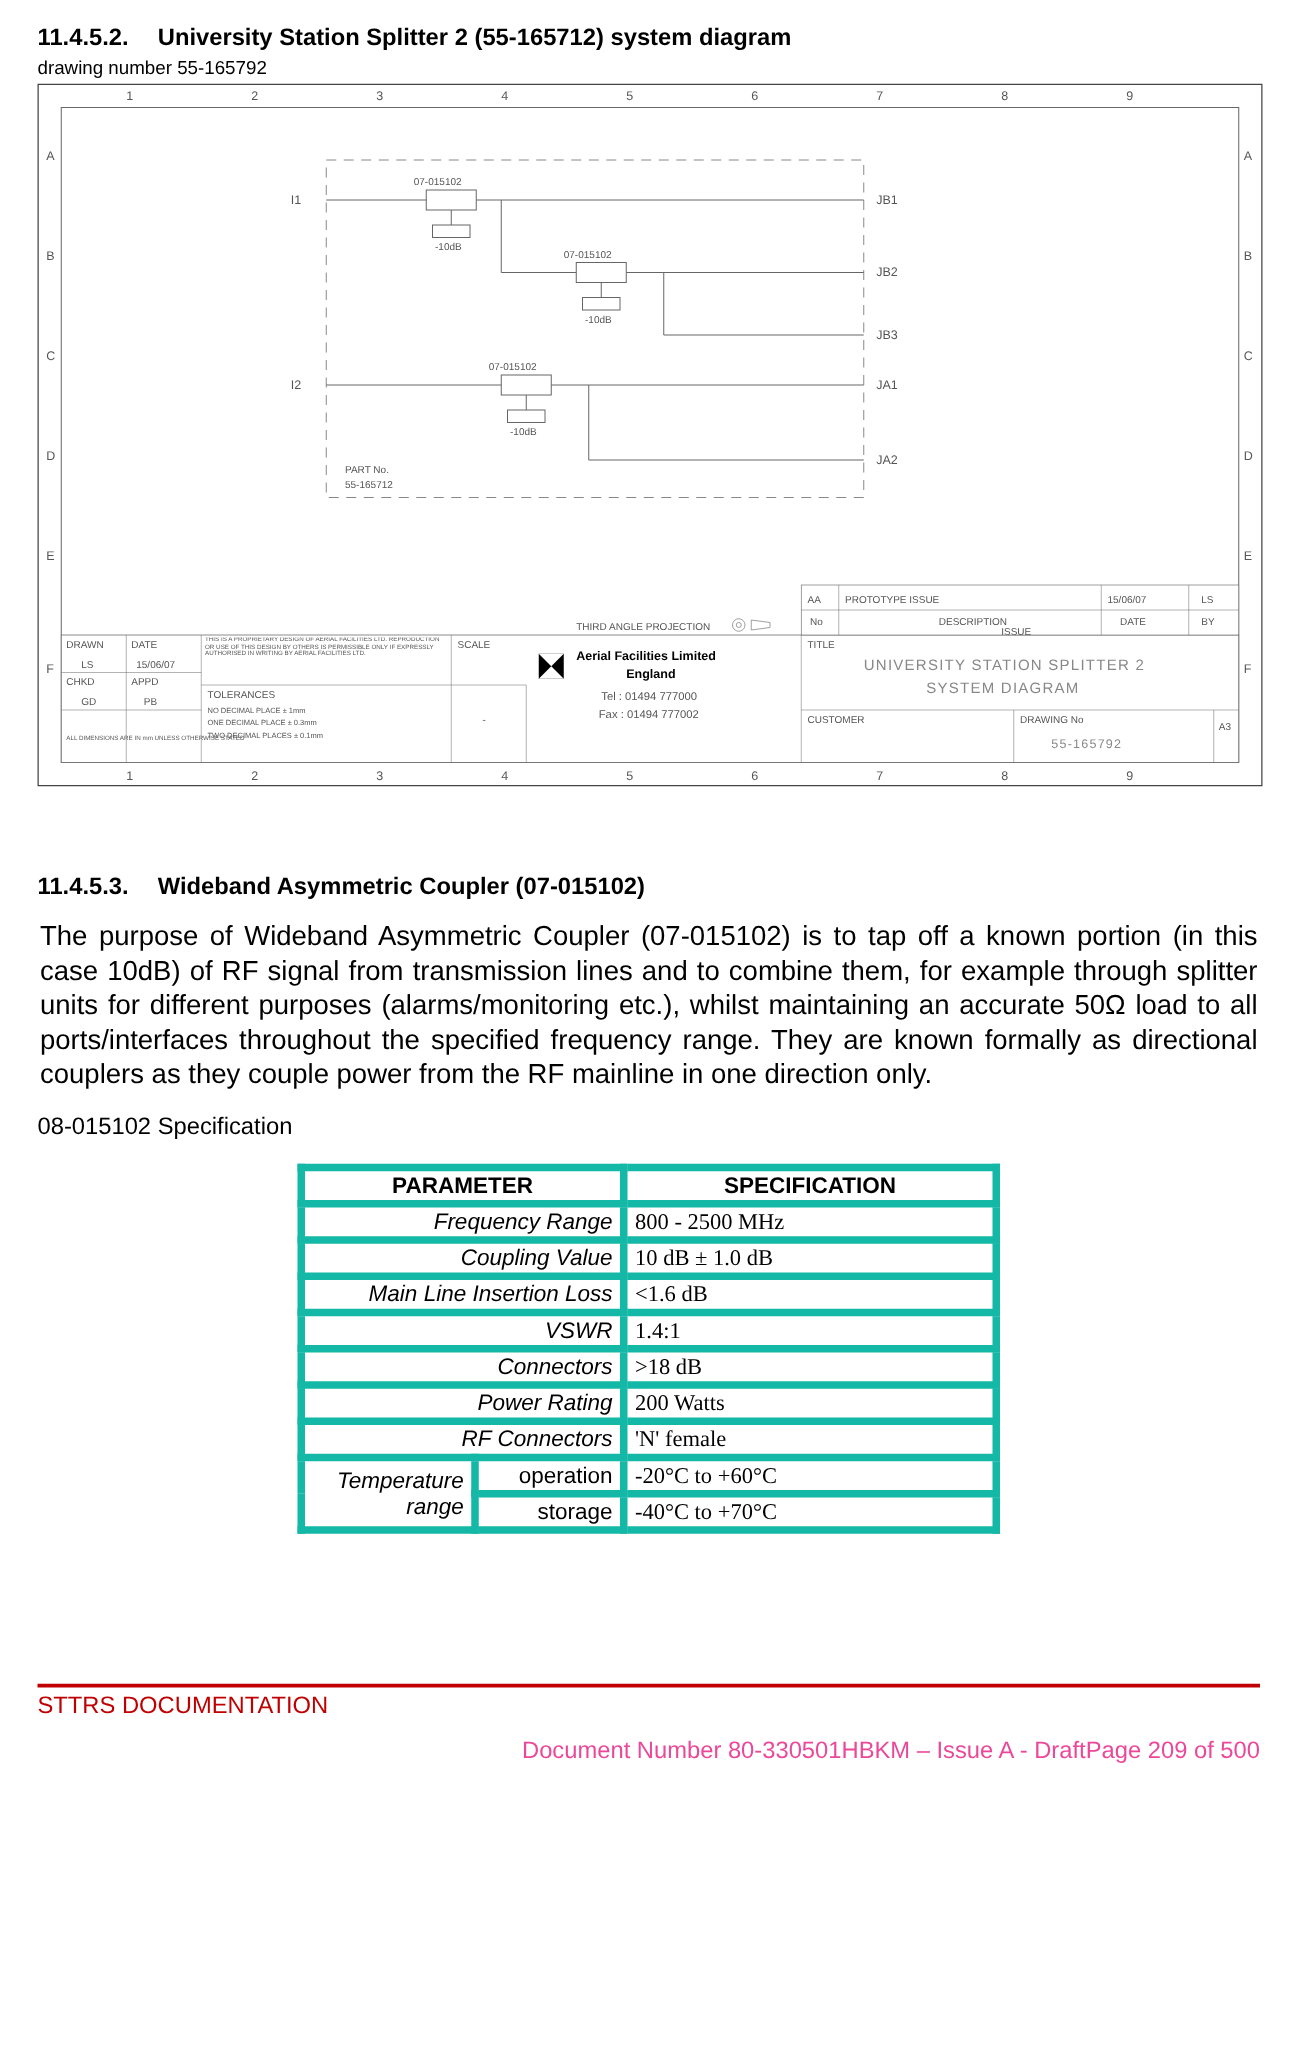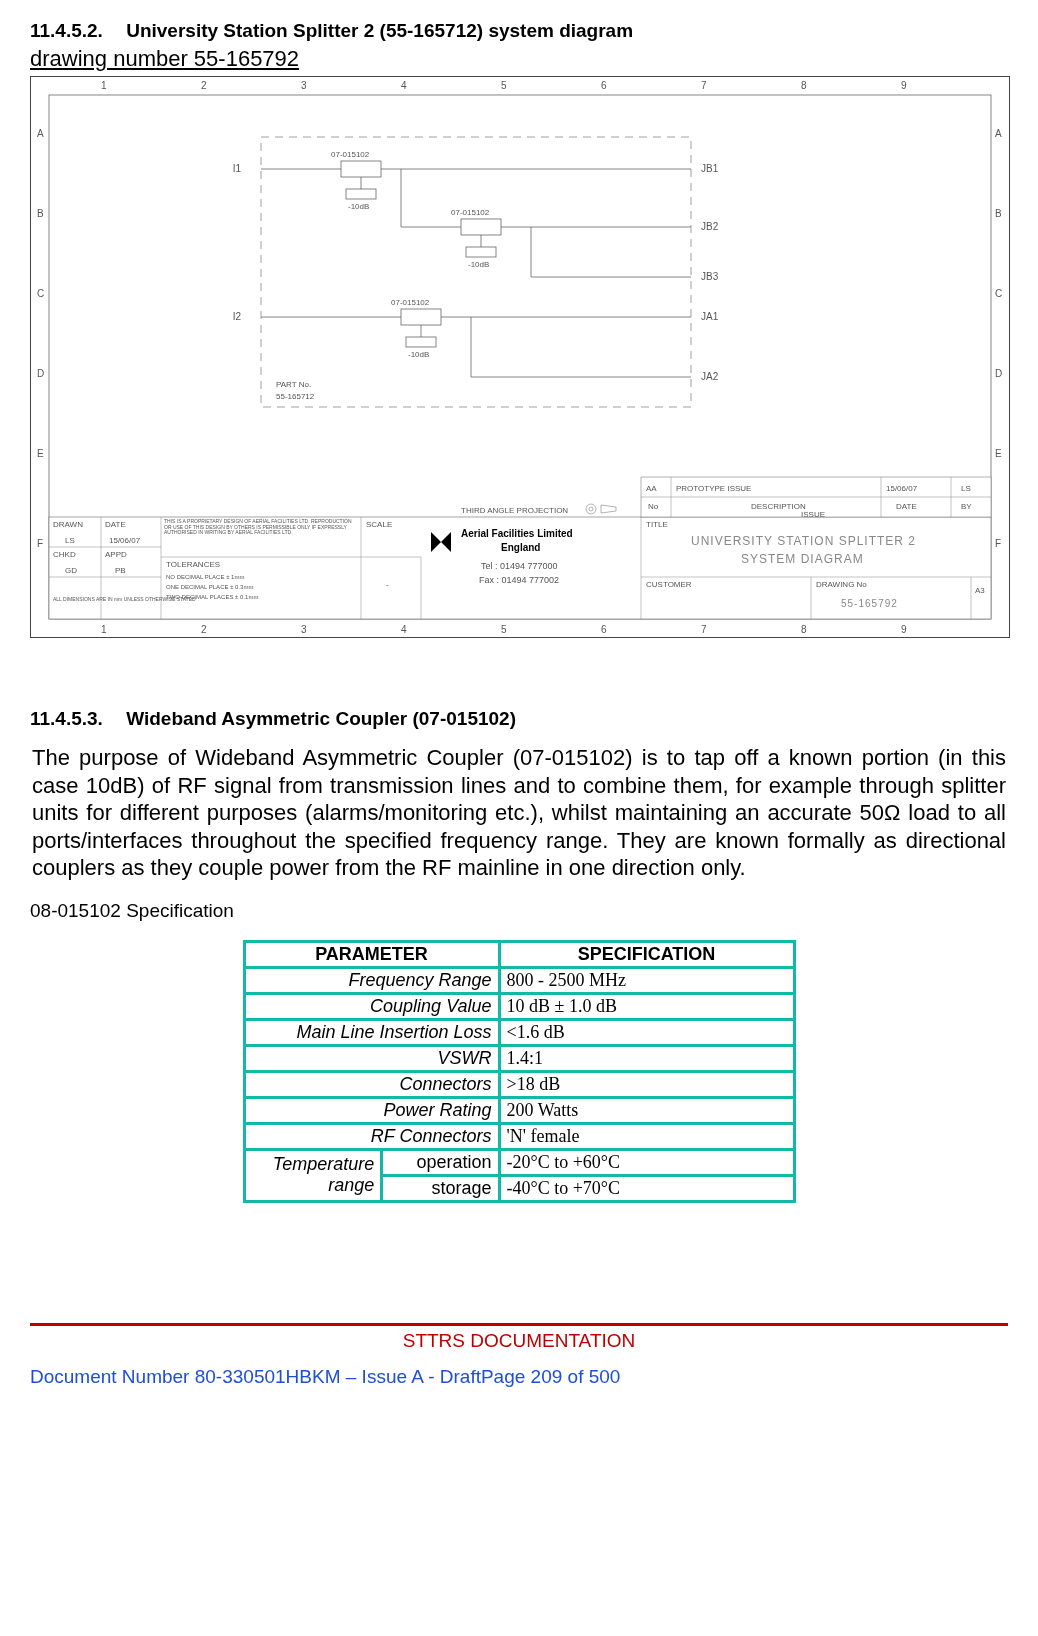--- a/index.html
+++ b/index.html
@@ -10,23 +10,22 @@
     color: #000;
     width: 978px;
   }
   .section-heading {
     font-weight: bold;
     font-size: 19px;
     margin: 0 0 4px 0;
   }
   .section-heading .num { margin-right: 18px; text-align: center; }
   .drawing-ref {
-    font-size: 22px;
+    font-size: 15px;
     margin: 0 0 4px 0;
-    text-decoration: underline;
   }
   .diagram-box {
     width: 100%;
     height: 560px;
     border: 1px solid #444;
     background: #fff;
     position: relative;
     margin-bottom: 70px;
   }
   .diagram-box svg { display: block; }
@@ -39,48 +38,47 @@
   .spec-title {
     font-size: 19px;
     margin: 18px 0;
   }
   table.spec {
     border-collapse: collapse;
     margin: 0 auto;
     font-size: 18px;
   }
   table.spec th, table.spec td {
-    border: 3px solid #14b8a6;
+    border: 6px solid #14b8a6;
     padding: 1px 6px;
     vertical-align: middle;
   }
   table.spec th {
     font-weight: bold;
     text-align: center;
     background: #fff;
   }
   table.spec .param { text-align: right; width: 240px; font-style: italic; }
   table.spec .val   { text-align: left;  width: 280px; font-family: Liberation Serif, serif; }
   table.spec .sub   { text-align: right; }
   .footer-rule {
     border: none;
     border-top: 3px solid #c00000;
     margin: 120px 0 4px 0;
   }
   .footer-line1 {
     color: #c00000;
     font-size: 19px;
     margin: 2px 0 14px 0;
-    text-align: center;
   }
   .footer-line2 {
-    color: #1d4ed8;
+    color: #ec4899;
     font-size: 19px;
     display: flex;
-    justify-content: flex-start;
+    justify-content: flex-end;
   }
   
   .svgtxt { font: 10px Arial; fill:#555; }
   .svgtxt-sm { font: 8px Arial; fill:#555; }
   .svgtxt-b { font: 10px Arial; fill:#000; font-weight:bold; }
   .svgtxt-title { font: 12px Arial; fill:#888; letter-spacing:1px;}
 </style>
 </head>
 <body>
 

